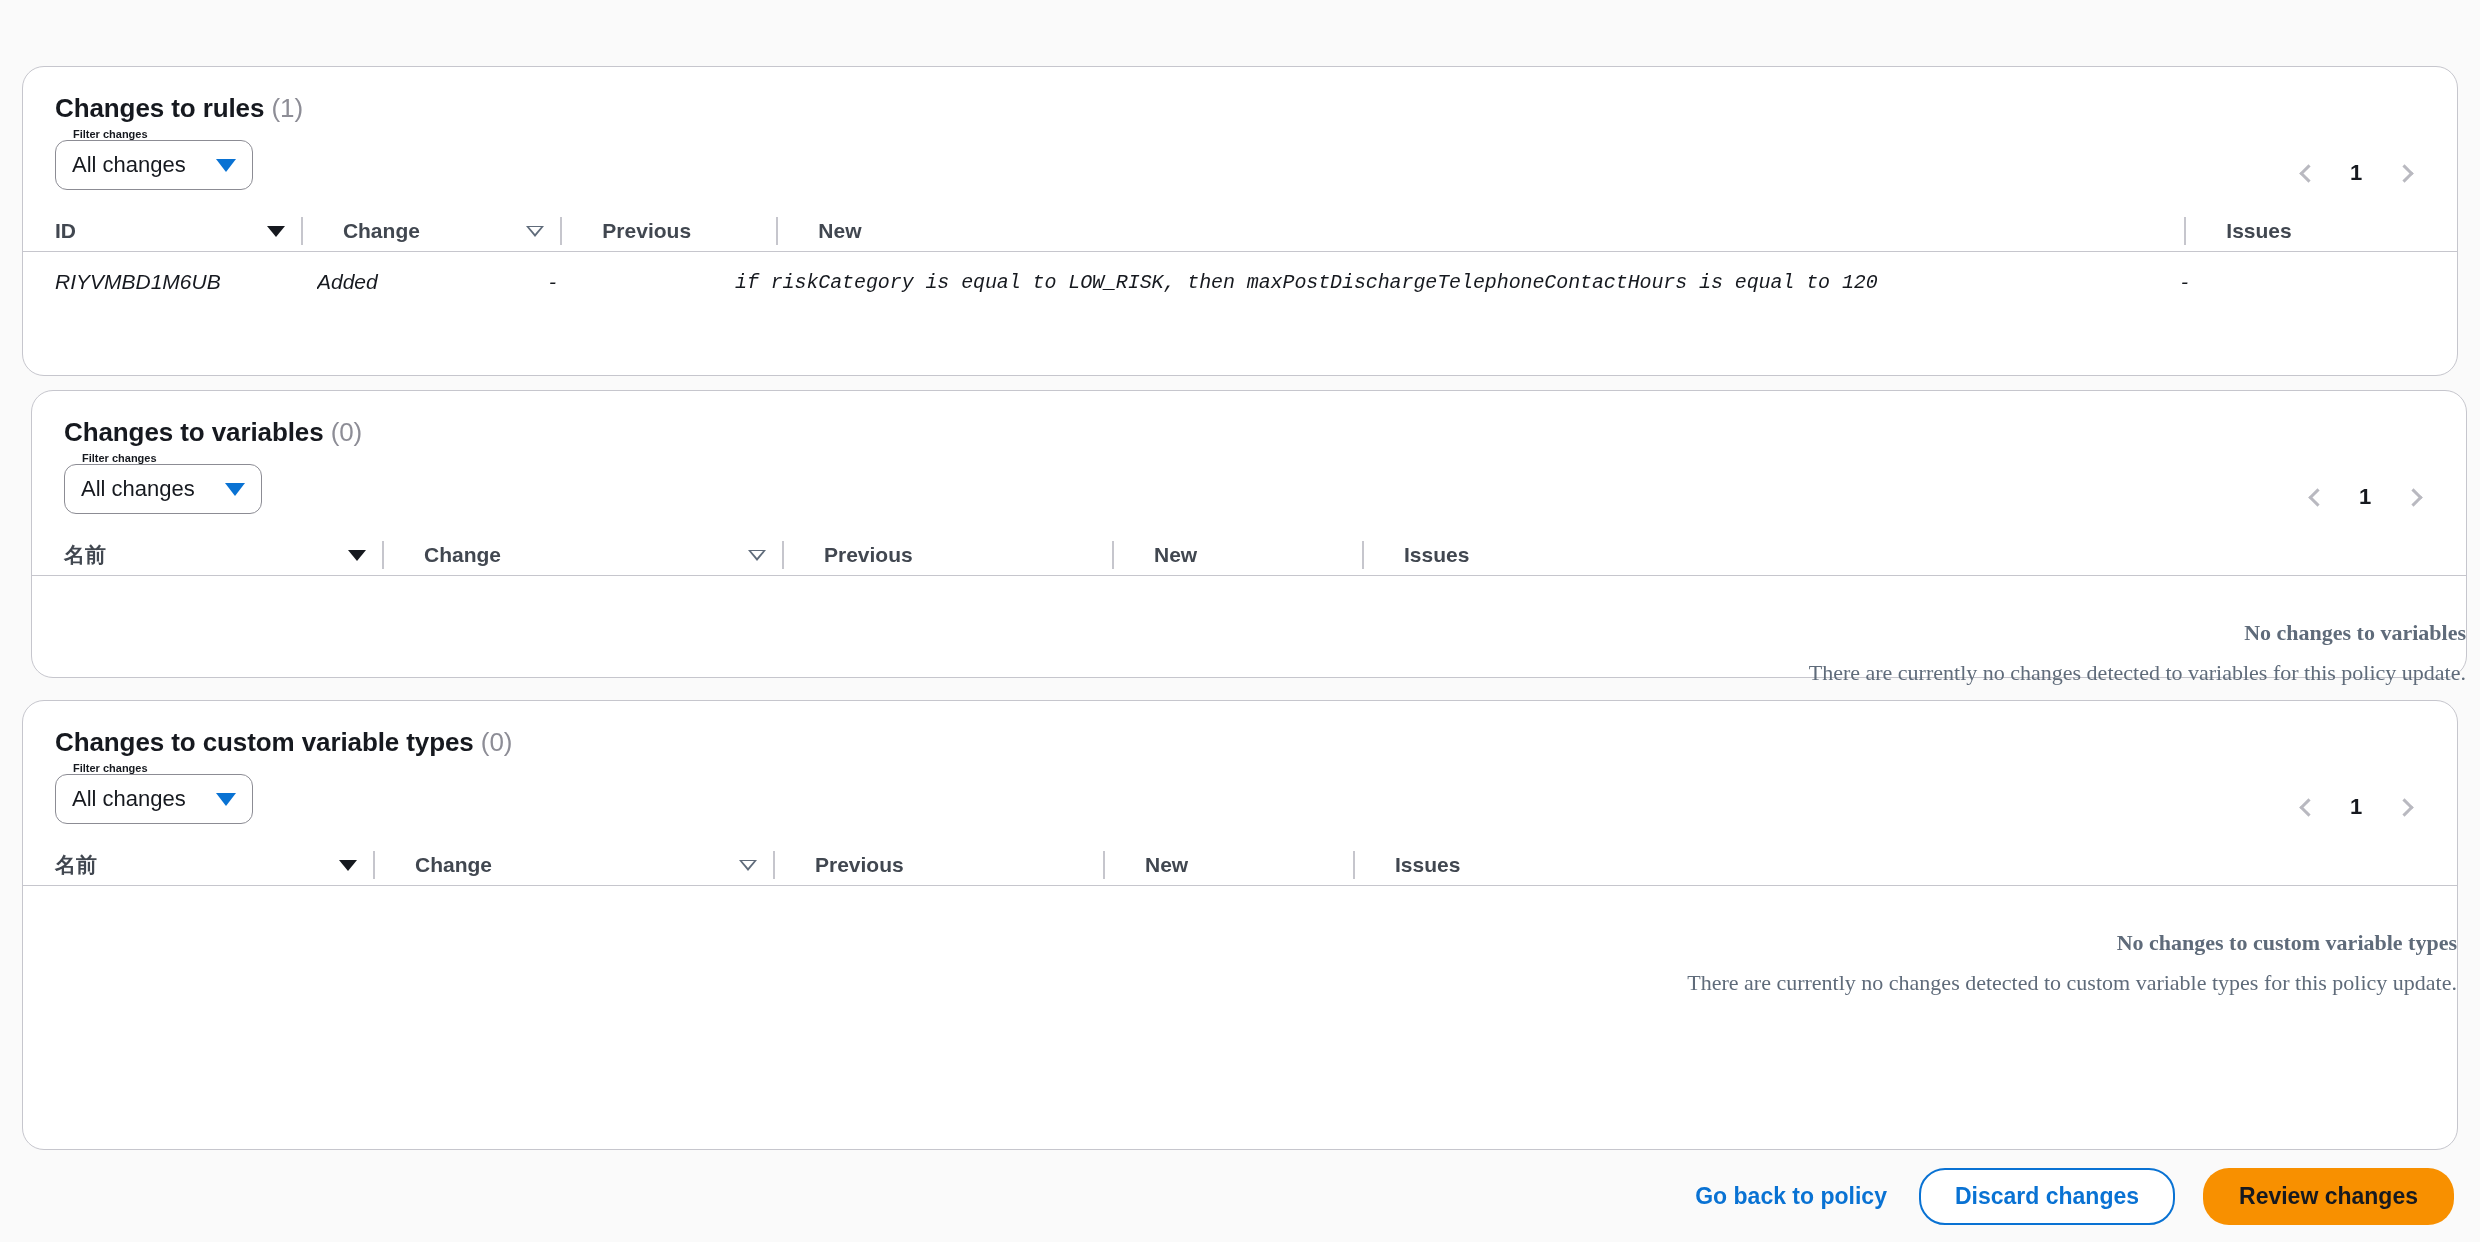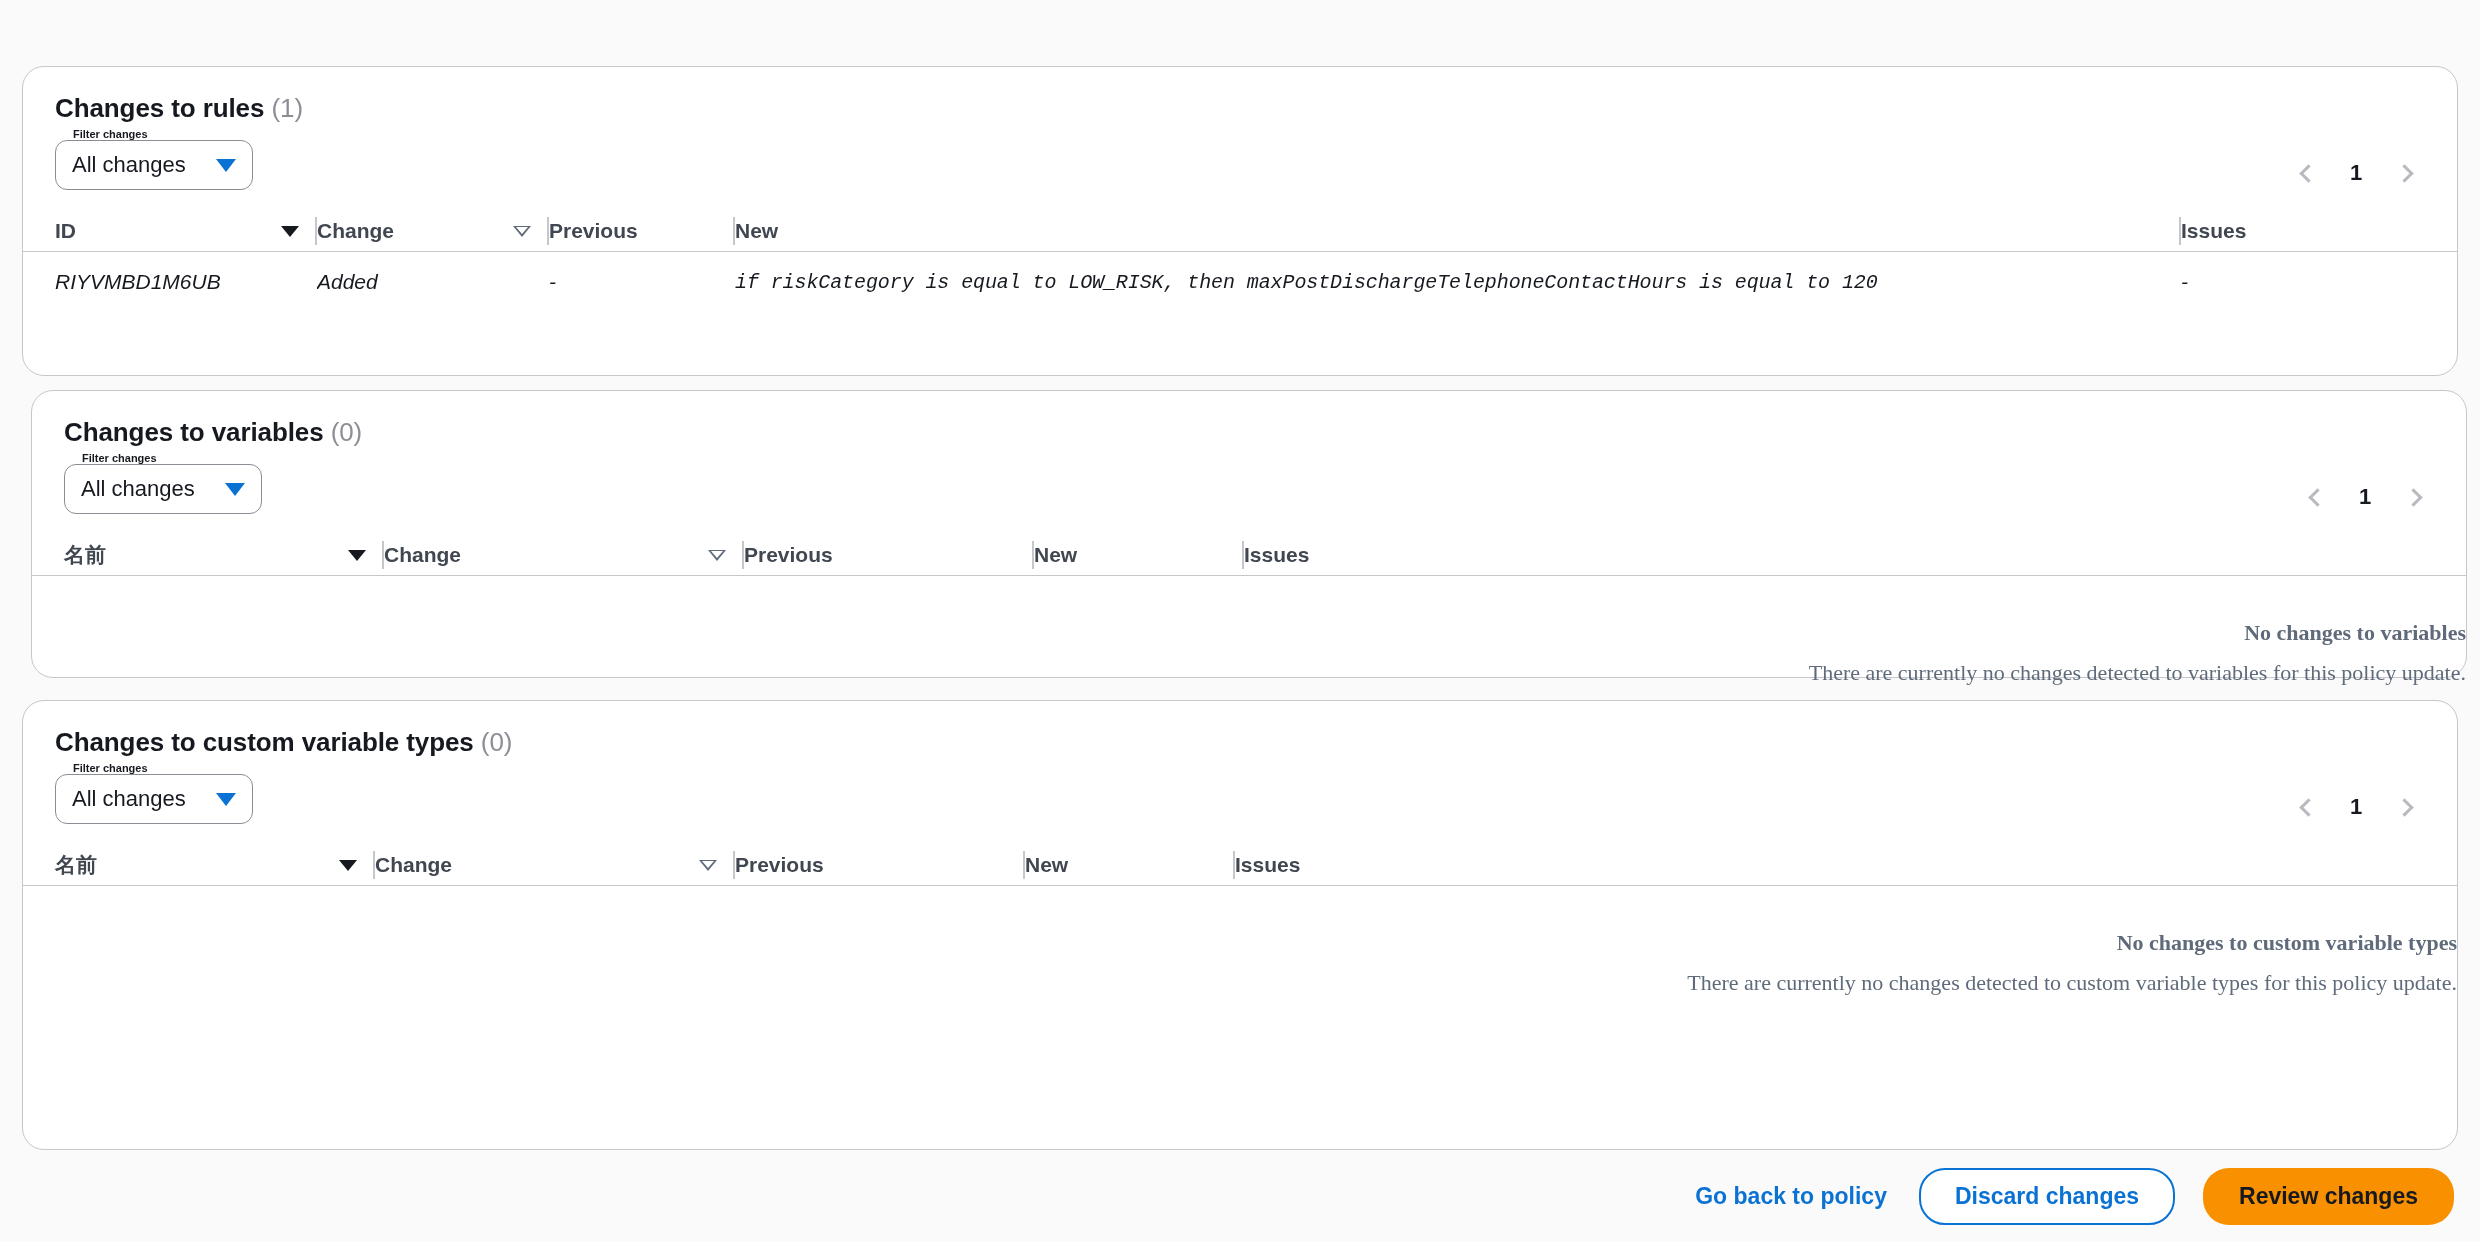--- a/index.html
+++ b/index.html
@@ -132,20 +132,21 @@
 
   
   .tbl { width: 100%; position: relative; }
   .thead {
     position: relative;
     display: flex;
     align-items: flex-end;
     height: 52px;
     padding: 0 32px;
     border-bottom: 1.5px solid #c6c6cd;
+    gap: 40px;
   }
   .th {
     position: relative;
     display: flex;
     align-items: center;
     height: 40px;
     font-size: 21px;
     font-weight: bold;
     color: #414750;
     white-space: nowrap;

